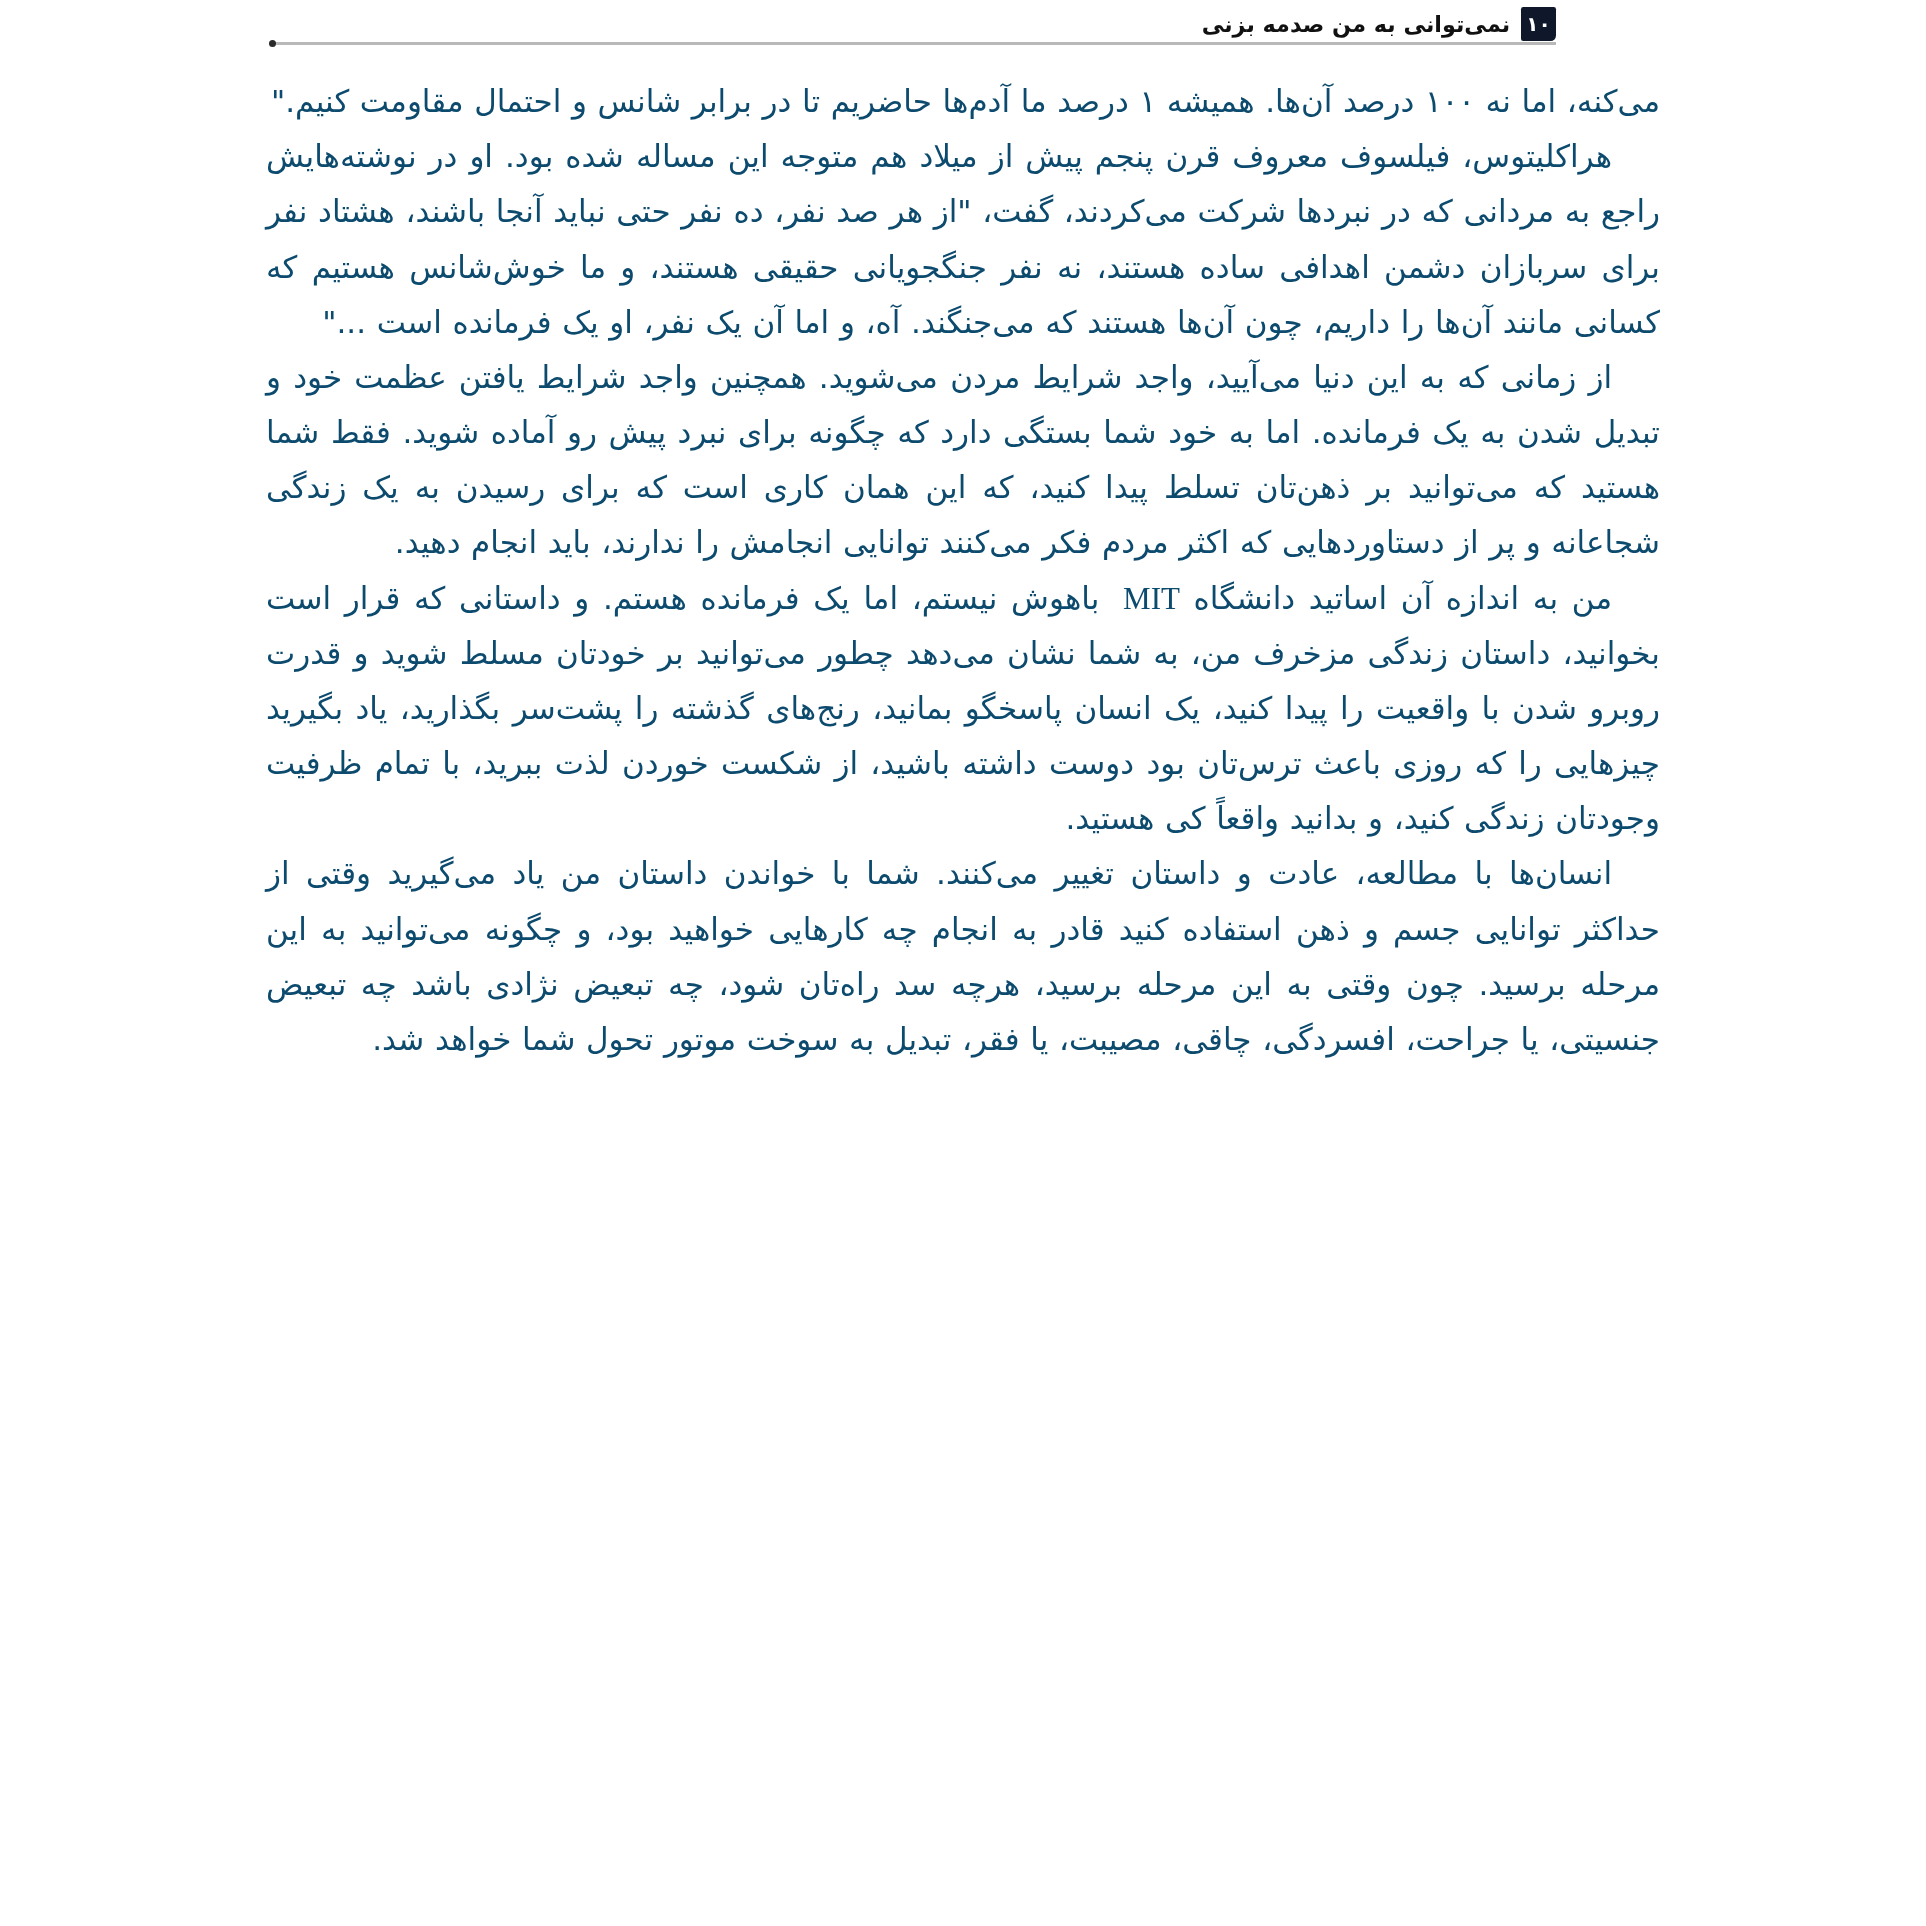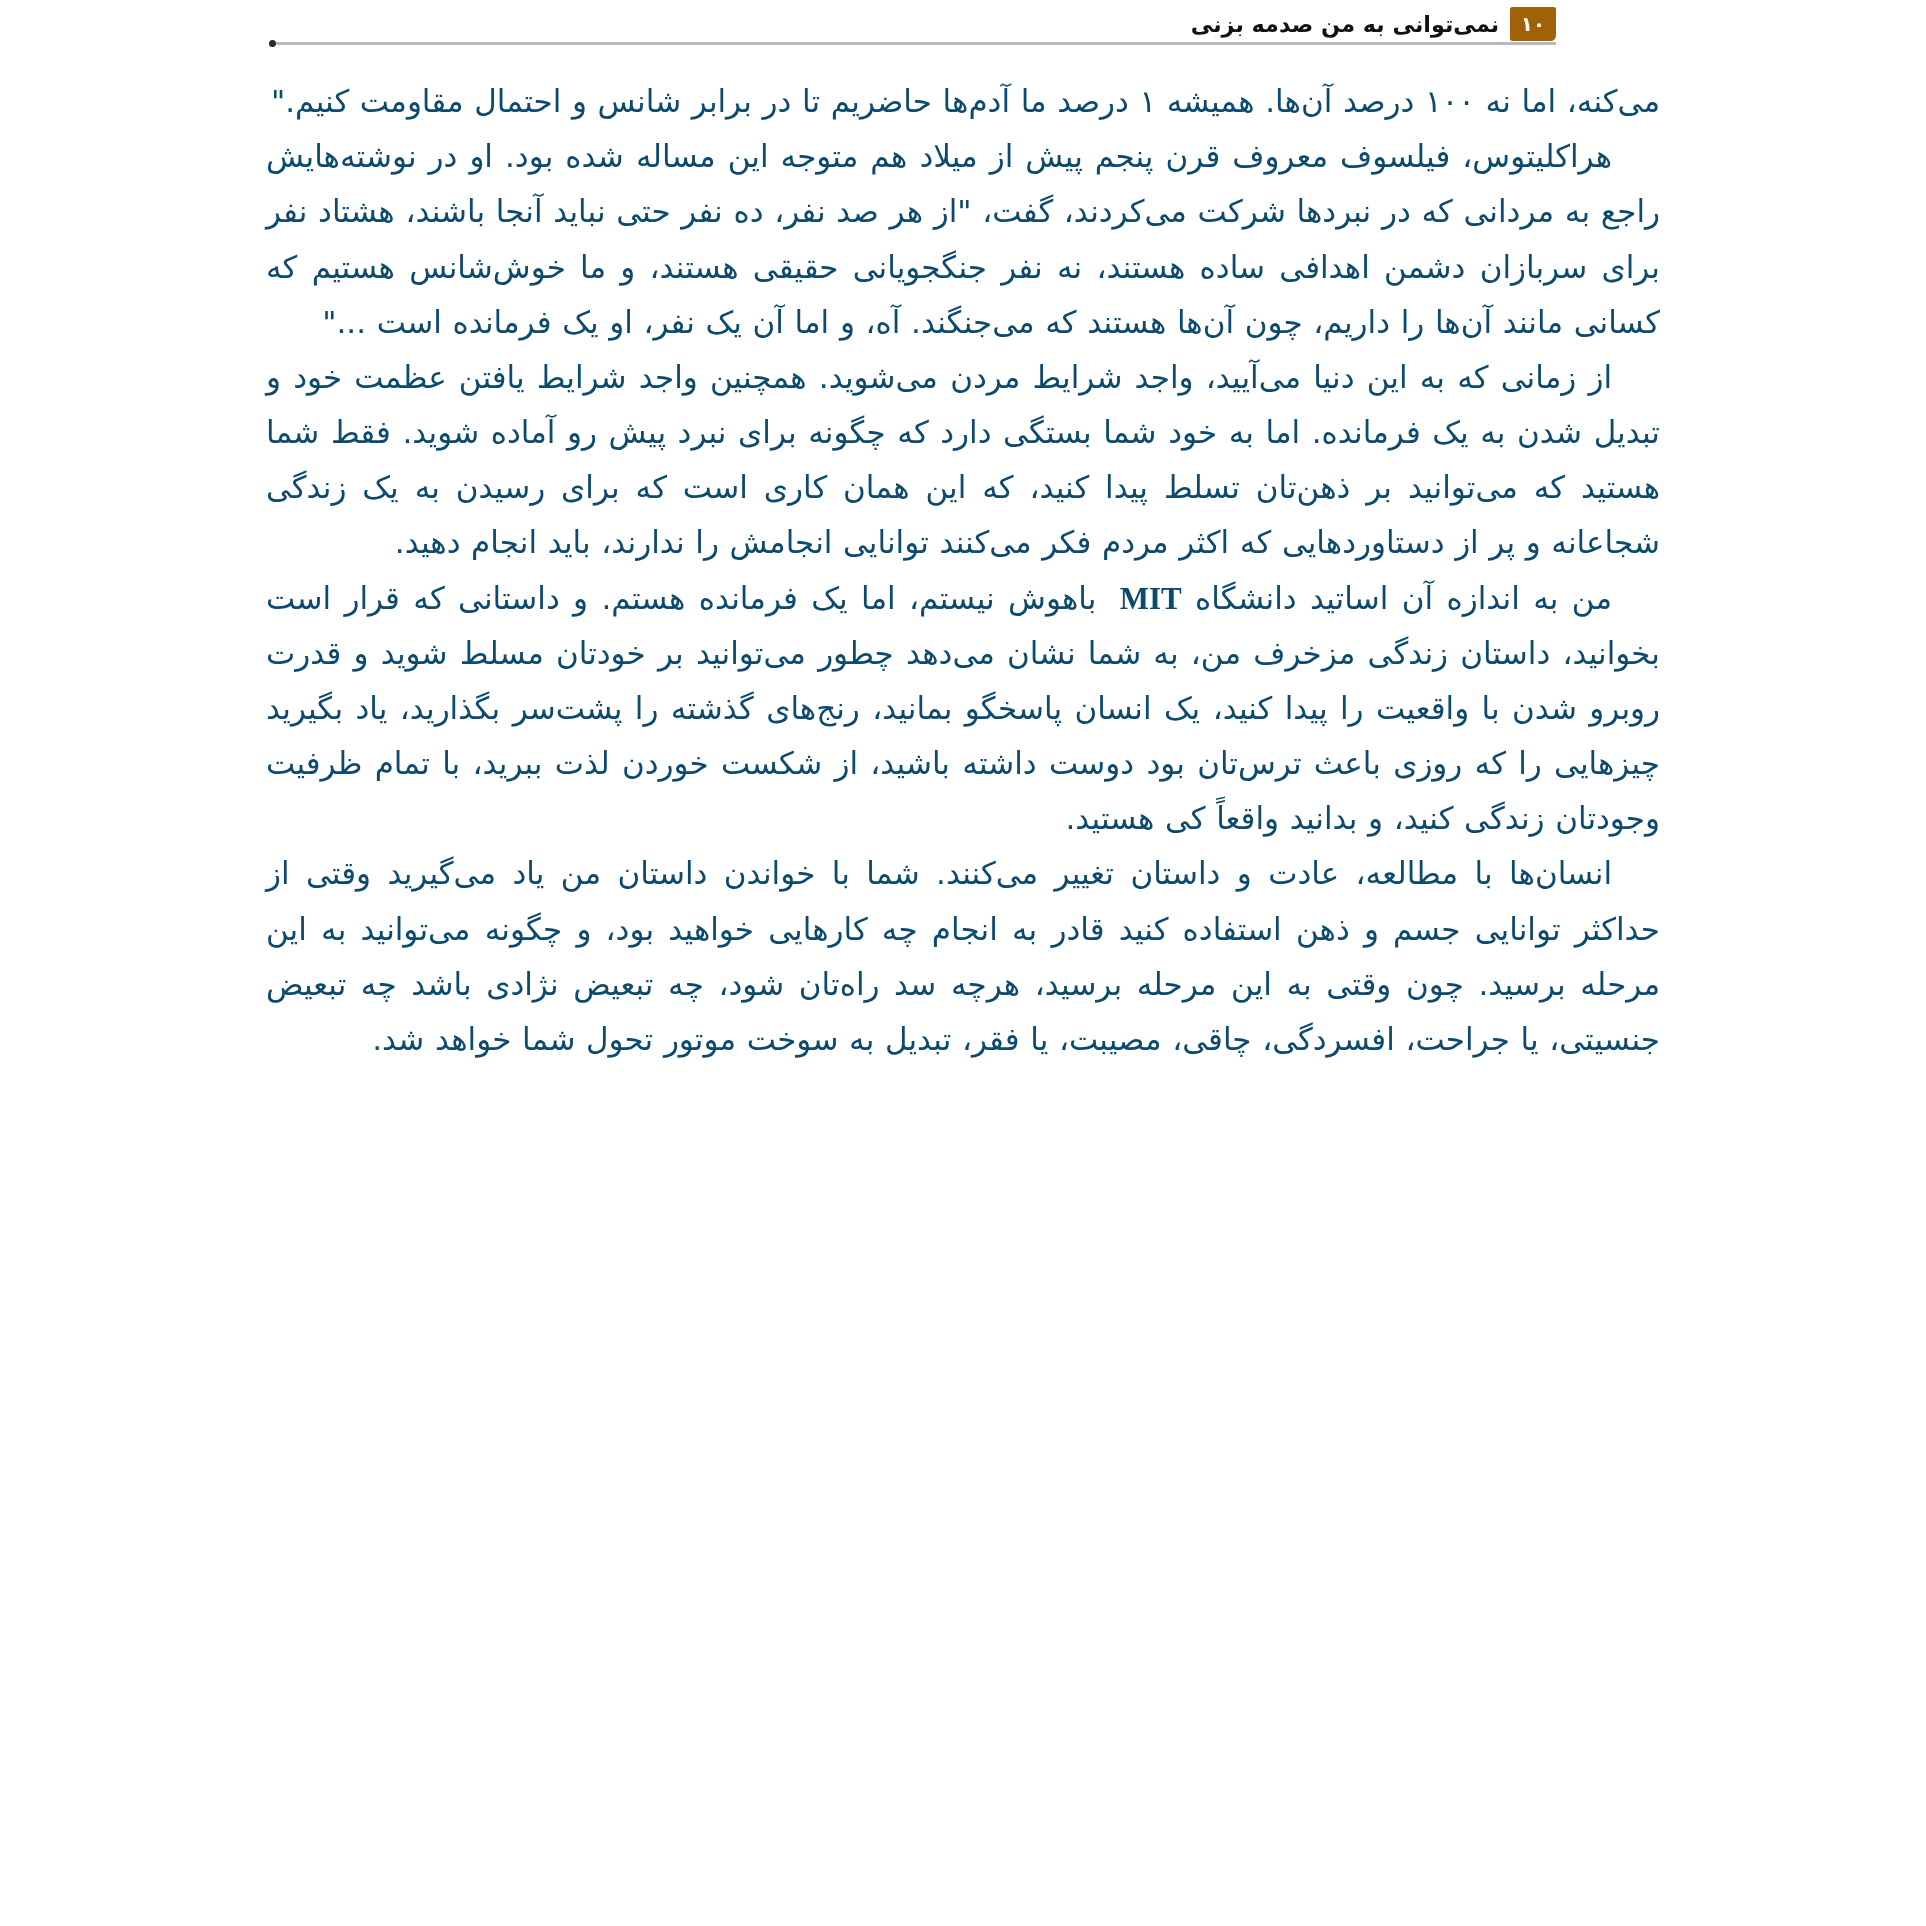--- a/index.html
+++ b/index.html
@@ -25,23 +25,23 @@
     left: 270px;
     height: 35px;
     display: flex;
     flex-direction: row;
     align-items: center;
     justify-content: flex-start;
     gap: 10.8px;
   }
   .page-badge {
     flex: 0 0 auto;
-    width: 46px;
+    width: 35px;
     height: 34px;
-    background: #a16207;
+    background: #0f172a;
     color: #ffffff;
     border-radius: 2.3px 2.3px 5.4px 2.3px;
     display: flex;
     align-items: center;
     justify-content: center;
     font-size: 20px;
     font-weight: 700;
     line-height: 1;
     letter-spacing: 0.4px;
   }
@@ -90,21 +90,21 @@
     text-justify: inter-word;
     font-weight: 500;
     letter-spacing: 0px;
     word-spacing: 0.8px;
   }
   .para.indent {
     text-indent: 48px;
   }
   .latin {
     font-family: "Liberation Serif", "DejaVu Serif", serif;
-    font-weight: 700;
+    font-weight: 400;
     direction: ltr;
     unicode-bidi: isolate;
     margin-left: 10px;
   }
 </style>
 </head>
 <body>
 
 <div class="page">
 

